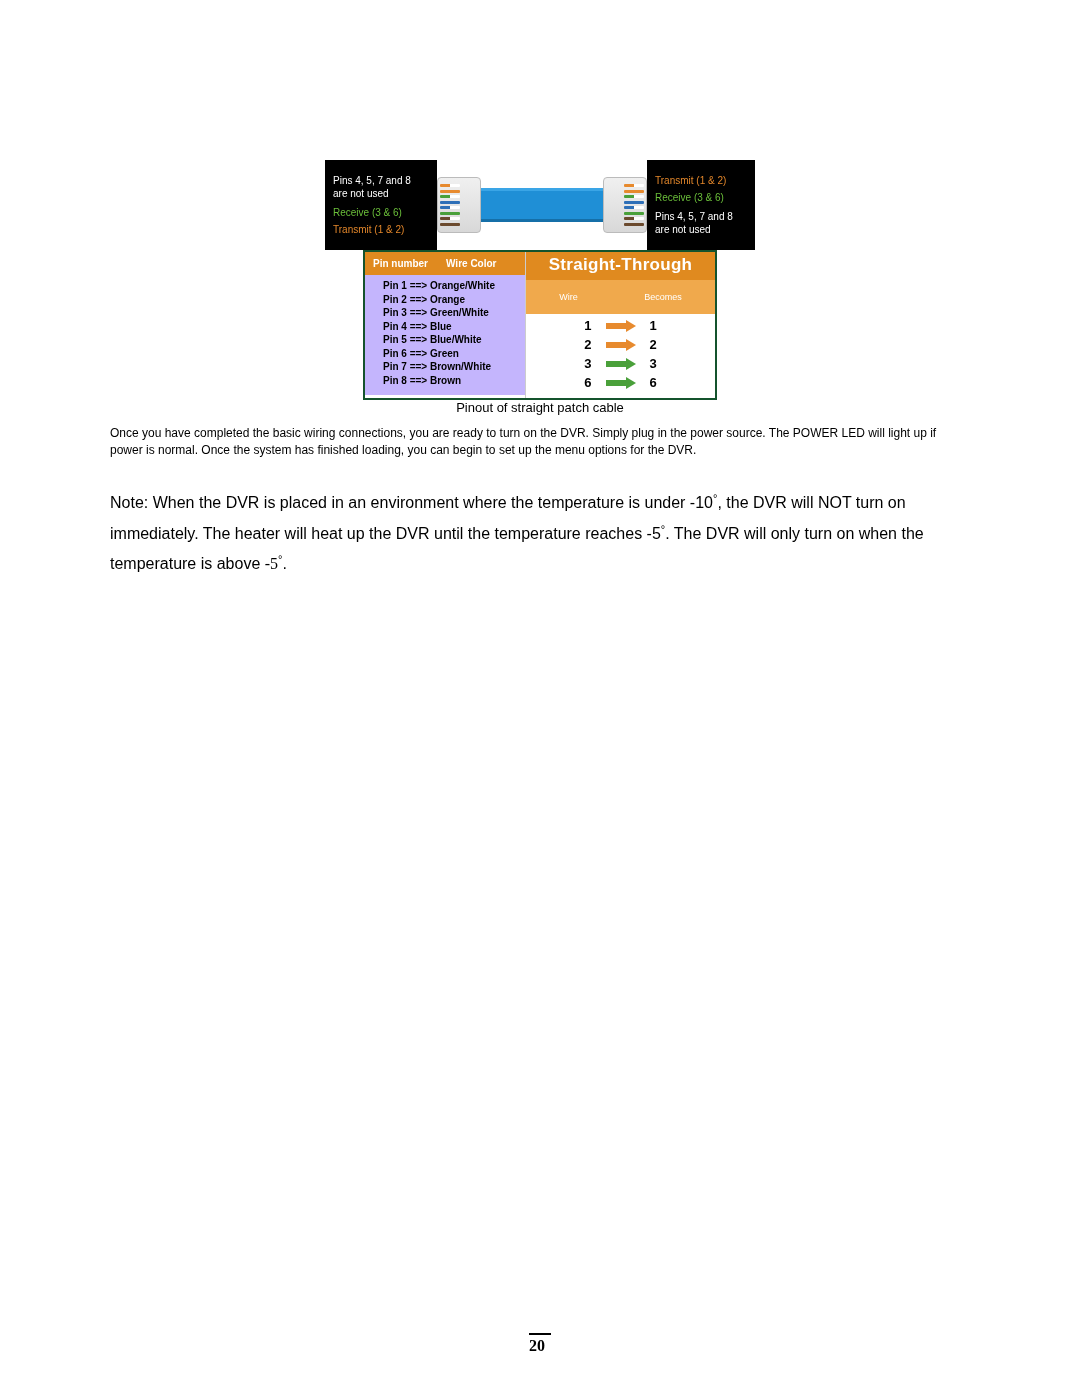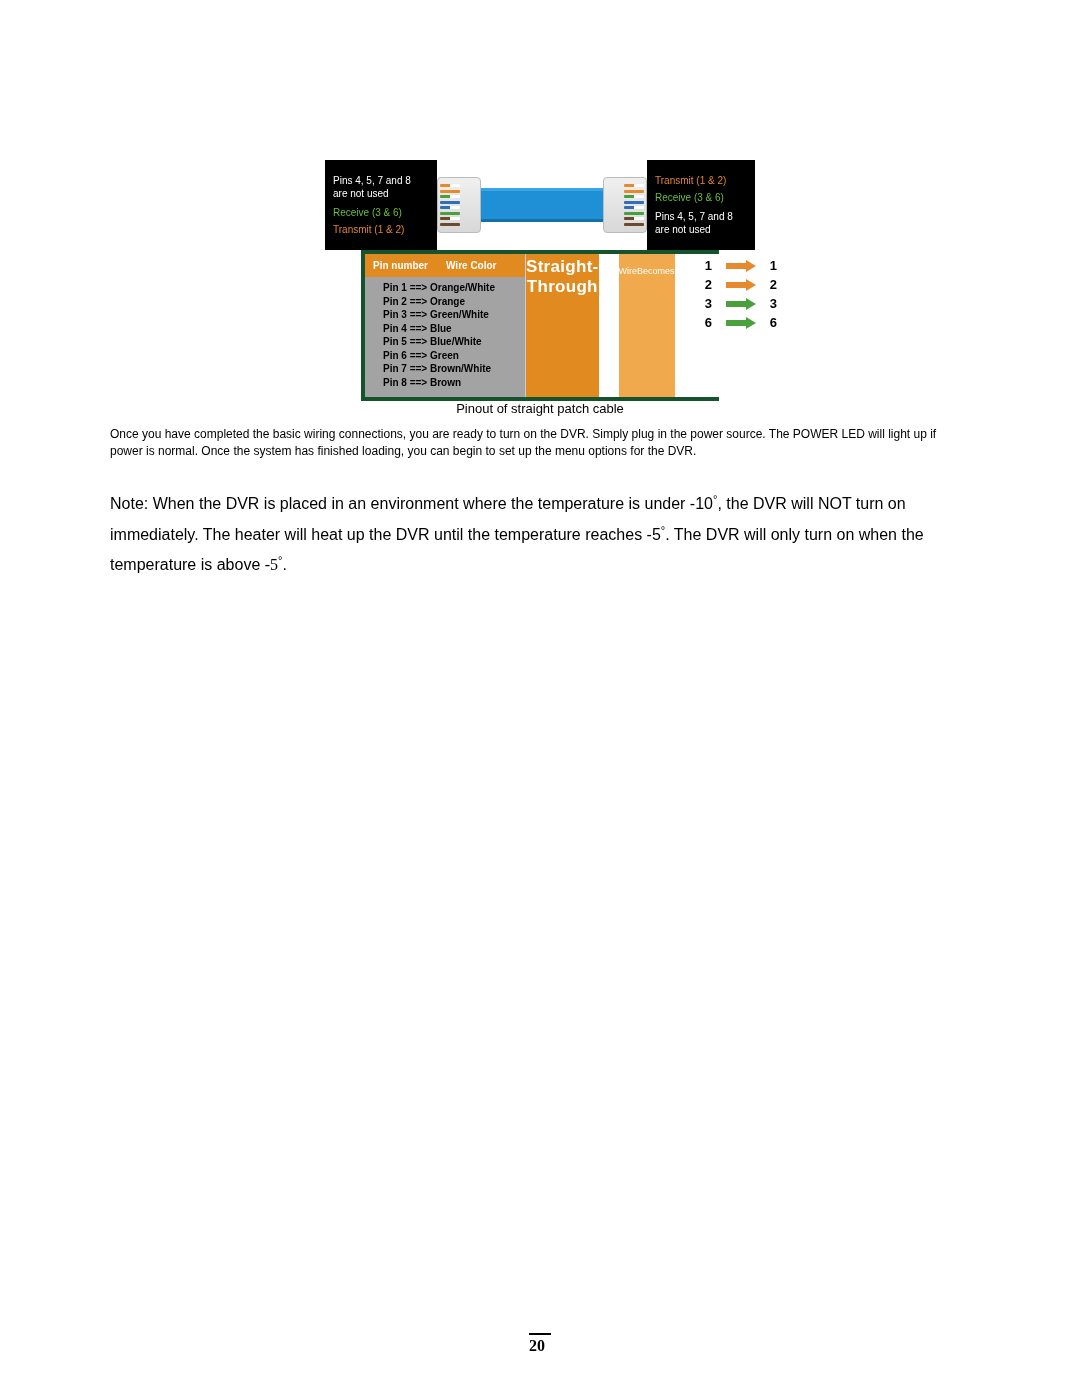--- a/index.html
+++ b/index.html
@@ -88,50 +88,49 @@
     border-top: 3px solid #3aa5e6;
     border-bottom: 3px solid #156fa8;
     margin: 0 -2px;
   }
 
   
   .diagram-bottom {
     display: flex;
     width: 350px;
     margin: 0 auto;
-    border: 4px solid #14532d;
+    border: 2px solid #14532d;
     font-size: 10px;
   }
   .pin-col {
     flex: 0 0 160px;
     border-right: 1px solid #ccc;
     display: flex;
     flex-direction: column;
   }
   .pin-head {
     background: #e08a1f;
     color: #fff;
     font-weight: bold;
     display: flex;
     padding: 6px 8px;
     gap: 18px;
   }
   .pin-body {
-    background: #a3a3a3;
+    background: #c4b5fd;
     padding: 4px 10px 8px 18px;
     line-height: 1.35;
     font-weight: bold;
   }
   .pin-body div { white-space: nowrap; }
 
   .st-col {
     flex: 1;
     display: flex;
-    flex-direction: row;
-    gap: 20px;
+    flex-direction: column;
   }
   .st-title {
     background: #e08a1f;
     color: #fff;
     font-weight: bold;
     text-align: center;
     font-size: 17px;
     padding: 3px 0 5px 0;
     letter-spacing: .3px;
   }

